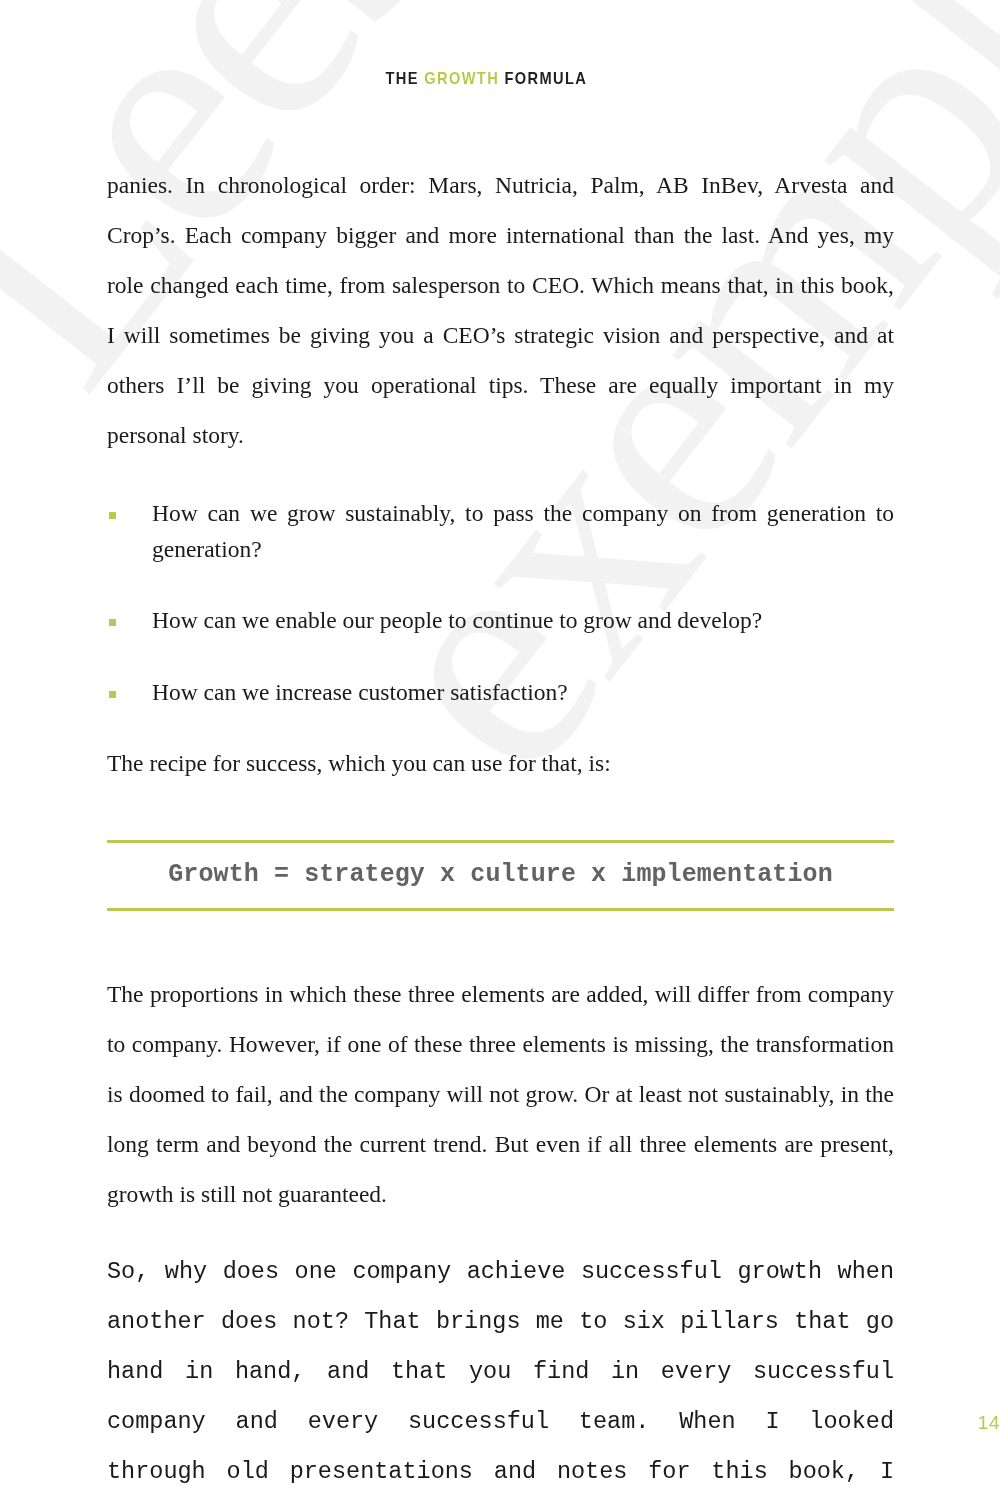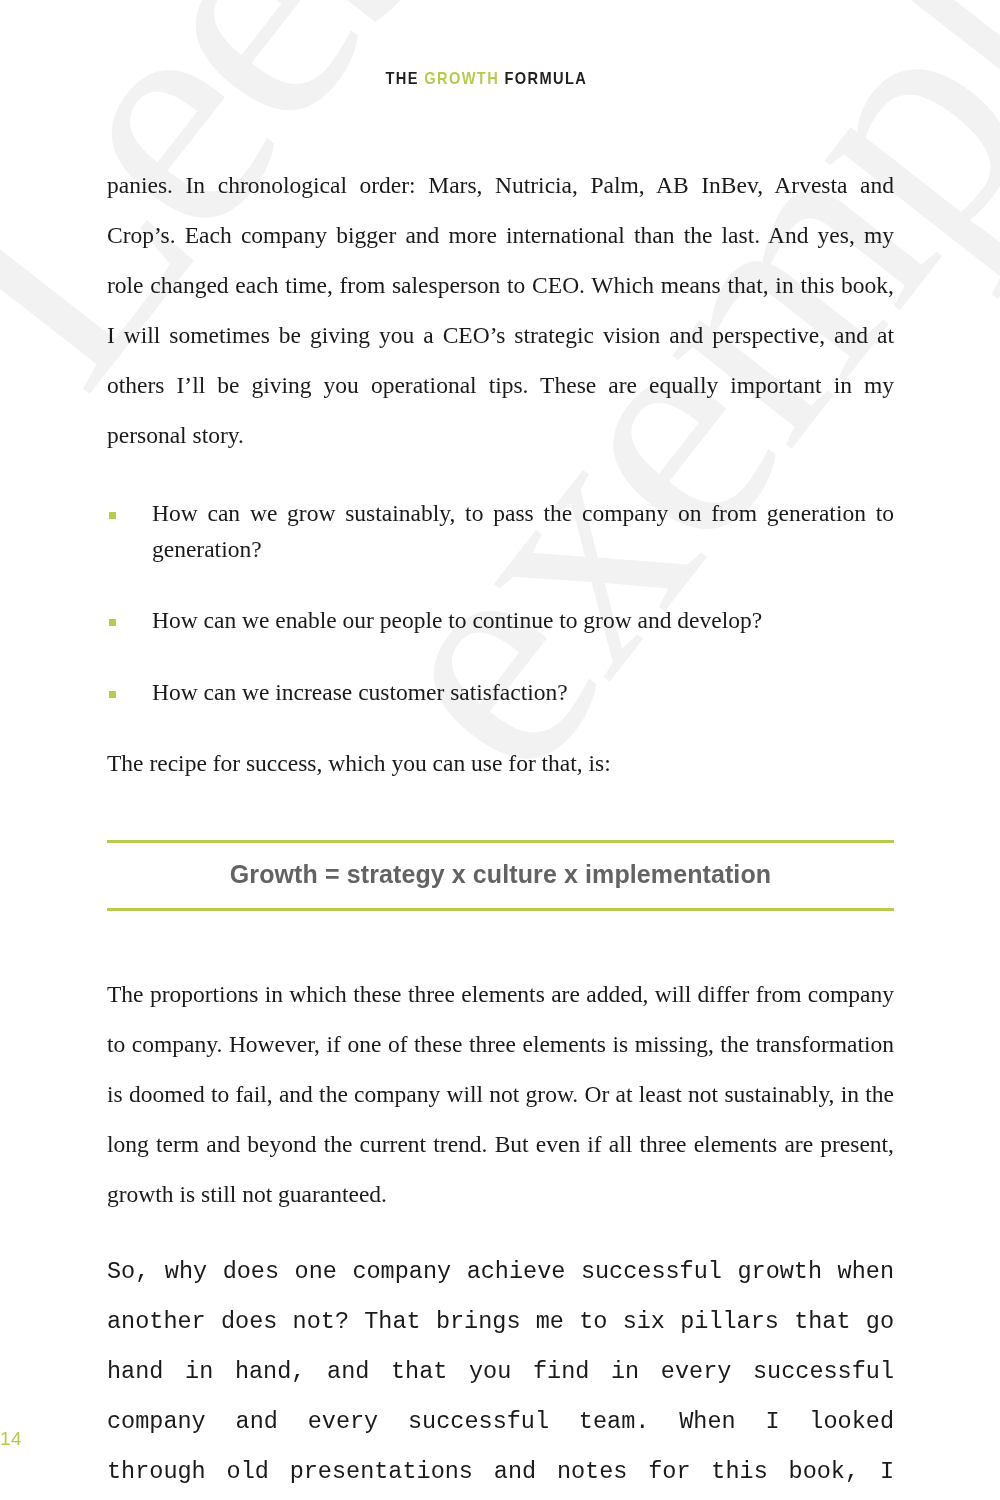--- a/index.html
+++ b/index.html
@@ -128,35 +128,35 @@
   
   .callout {
     margin: 52px 0 58px 0;
     border-top: 3px solid #b8c94e;
     border-bottom: 3px solid #b8c94e;
     padding: 17px 0 19px 0;
     text-align: center;
     background: #ffffff;
   }
   .callout .formula {
-    font-family: Liberation Sans, sans-serif;
+    font-family: Liberation Mono, monospace;
     font-size: 25px;
     font-weight: 700;
     color: #636363;
     letter-spacing: 0.1px;
     text-align: right;
   }
 
   
   .folio {
     position: absolute;
     left: 0;
-    bottom: 50px;
+    bottom: 66px;
     width: 1000px;
-    text-align: left;
+    text-align: right;
     z-index: 3;
   }
   .folio .num {
     font-family: "Liberation Sans", sans-serif;
     font-size: 19px;
     font-weight: 400;
     color: #b8c94e;
     letter-spacing: 0.5px;
   }
 </style>

